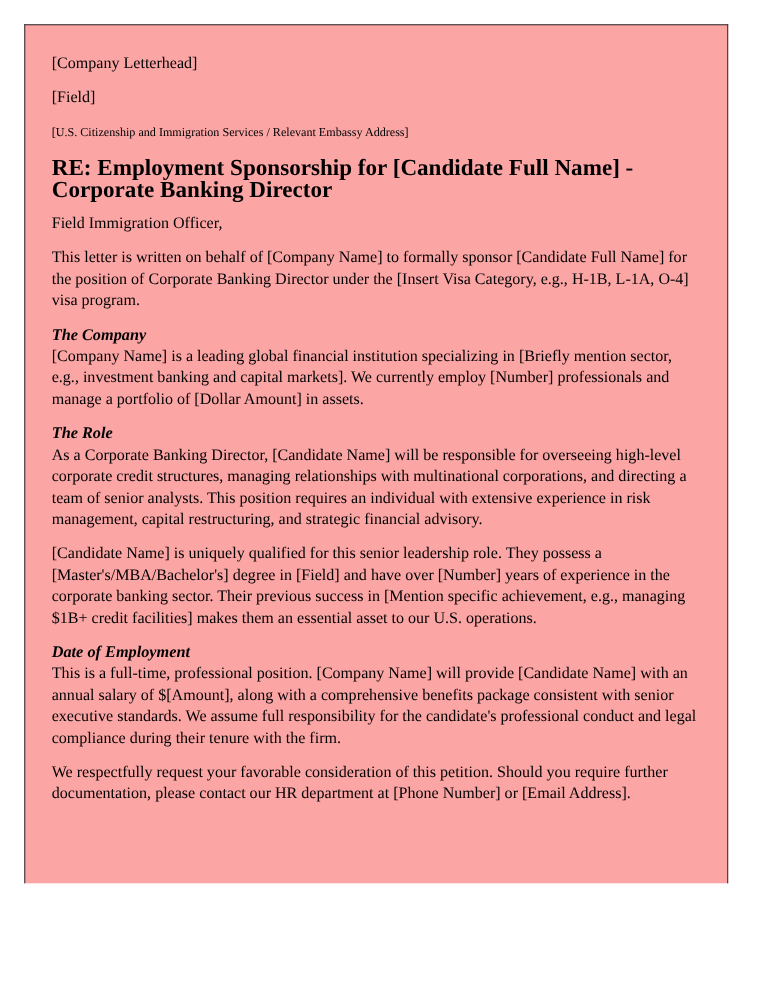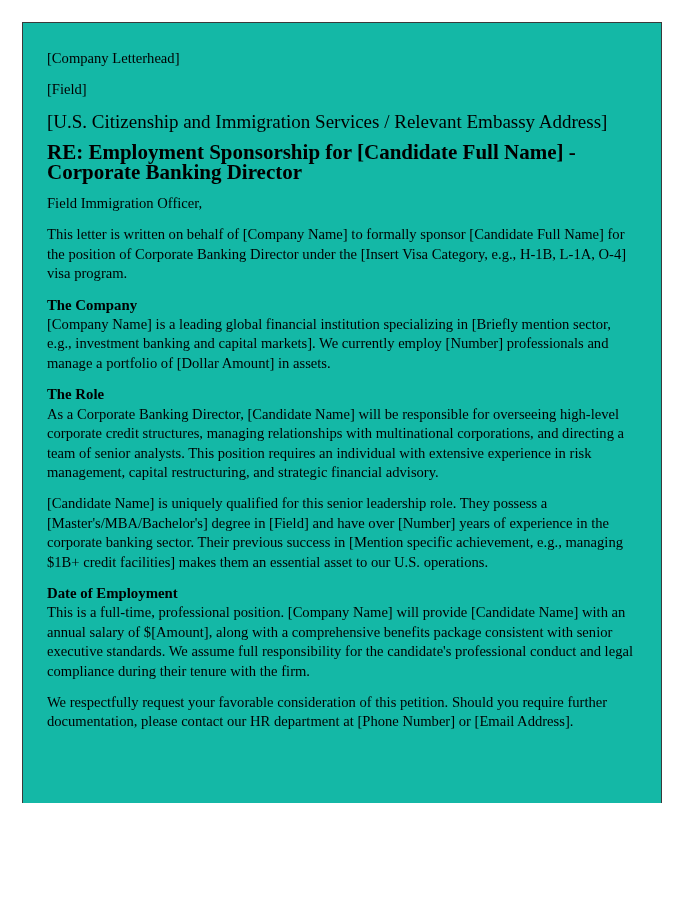--- a/index.html
+++ b/index.html
@@ -17,21 +17,21 @@
 
   #page {
     position: absolute;
     left: 22px;
     top: 22px;
     width: 640px;
     height: 781px;
     border: 1px solid #3a3a3a;
     border-bottom: none;
     box-sizing: border-box;
-    background: #14b8a6;
+    background: #fca5a5;
     overflow: hidden;
   }
 
   #letter {
     padding: 26px 24px 0 24px;
     box-sizing: border-box;
   }
 
   .block {
     margin: 0 0 12px 0;
@@ -39,21 +39,21 @@
     line-height: 19.4px;
     text-align: left;
   }
 
   .block:last-child {
     margin-bottom: 14px;
   }
 
   .addr-block {
     margin: 0 0 12px 0;
-    font-size: 19px;
+    font-size: 11px;
     line-height: 19.4px;
   }
   .addr-line {
     display: block;
   }
 
   .re-line {
     margin: 0 0 12px 0;
     font-size: 21px;
     line-height: 19.4px;
@@ -61,20 +61,21 @@
   }
 
   .section {
     margin: 0 0 12px 0;
   }
   .section-heading {
     font-size: 14.8px;
     line-height: 19.4px;
     font-weight: bold;
     margin: 0;
+    font-style: italic;
   }
   .section-body {
     font-size: 14.6px;
     line-height: 19.4px;
     margin: 0;
   }
 </style>
 </head>
 <body>
 

